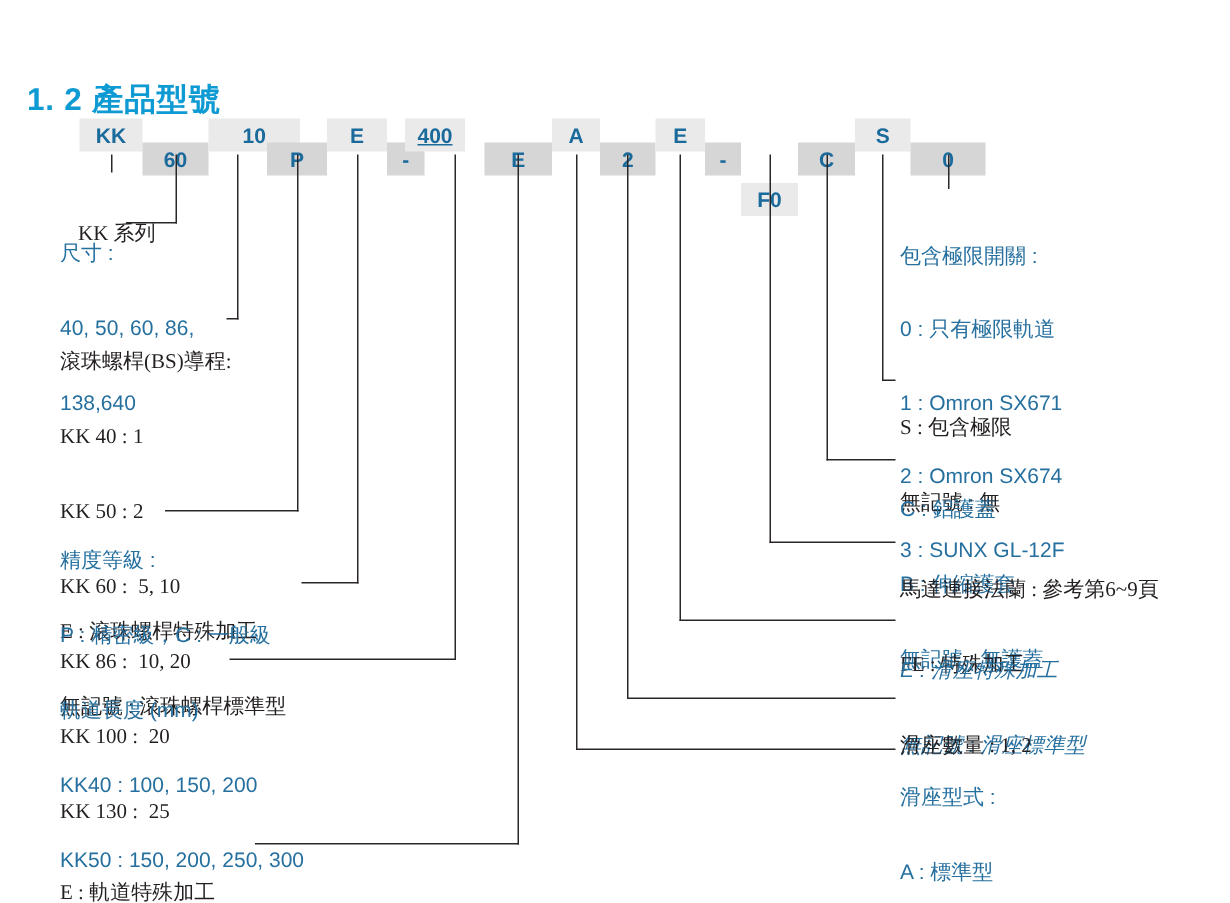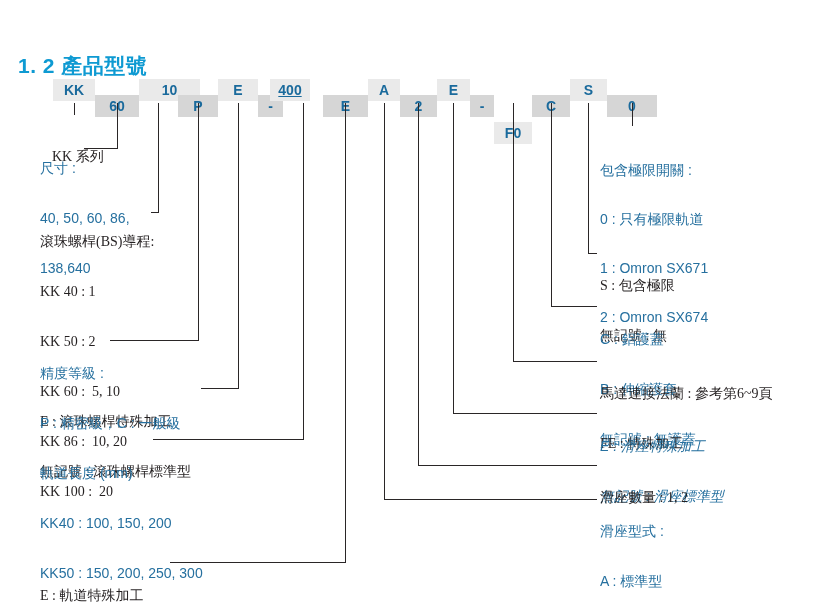--- a/index.html
+++ b/index.html
@@ -94,20 +94,21 @@
     <div>138,640</div>
   </div>
 
   <div class="block black" style="left:40px;top:201px;">
     <div>滾珠螺桿(BS)導程:</div>
     <div>KK 40 : 1</div>
     <div>KK 50 : 2</div>
     <div>KK 60 :  5, 10</div>
     <div>KK 86 :  10, 20</div>
     <div>KK 100 :  20</div>
+    <div>KK 130 :  25</div>
   </div>
 
   <div class="block black" style="left:40px;top:381px;">
     <div>E : 滾珠螺桿特殊加工</div>
     <div>無記號 : 滾珠螺桿標準型</div>
   </div>
 
   <div class="block blue" style="left:40px;top:332px;">
     <div>精度等級 :</div>
     <div>P : 精密級，C : 一般級</div>
@@ -126,20 +127,21 @@
   <div class="block black" style="left:40px;top:555px;">
     <div>E : 軌道特殊加工</div>
     
   </div>
 
   <div class="block blue lh17" style="left:600px;top:130px;">
     <div>包含極限開關 :</div>
     <div>0 : 只有極限軌道</div>
     <div>1 : Omron SX671</div>
     <div>2 : Omron SX674</div>
+    <div>3 : SUNX GL-12F</div>
   </div>
 
   <div class="block black" style="left:600px;top:245px;">
     <div>S : 包含極限</div>
     <div>無記號 : 無</div>
   </div>
 
   <div class="block blue" style="left:600px;top:298px;">
     <div>C : 鋁護蓋</div>
     <div>B : 伸縮護套</div>

